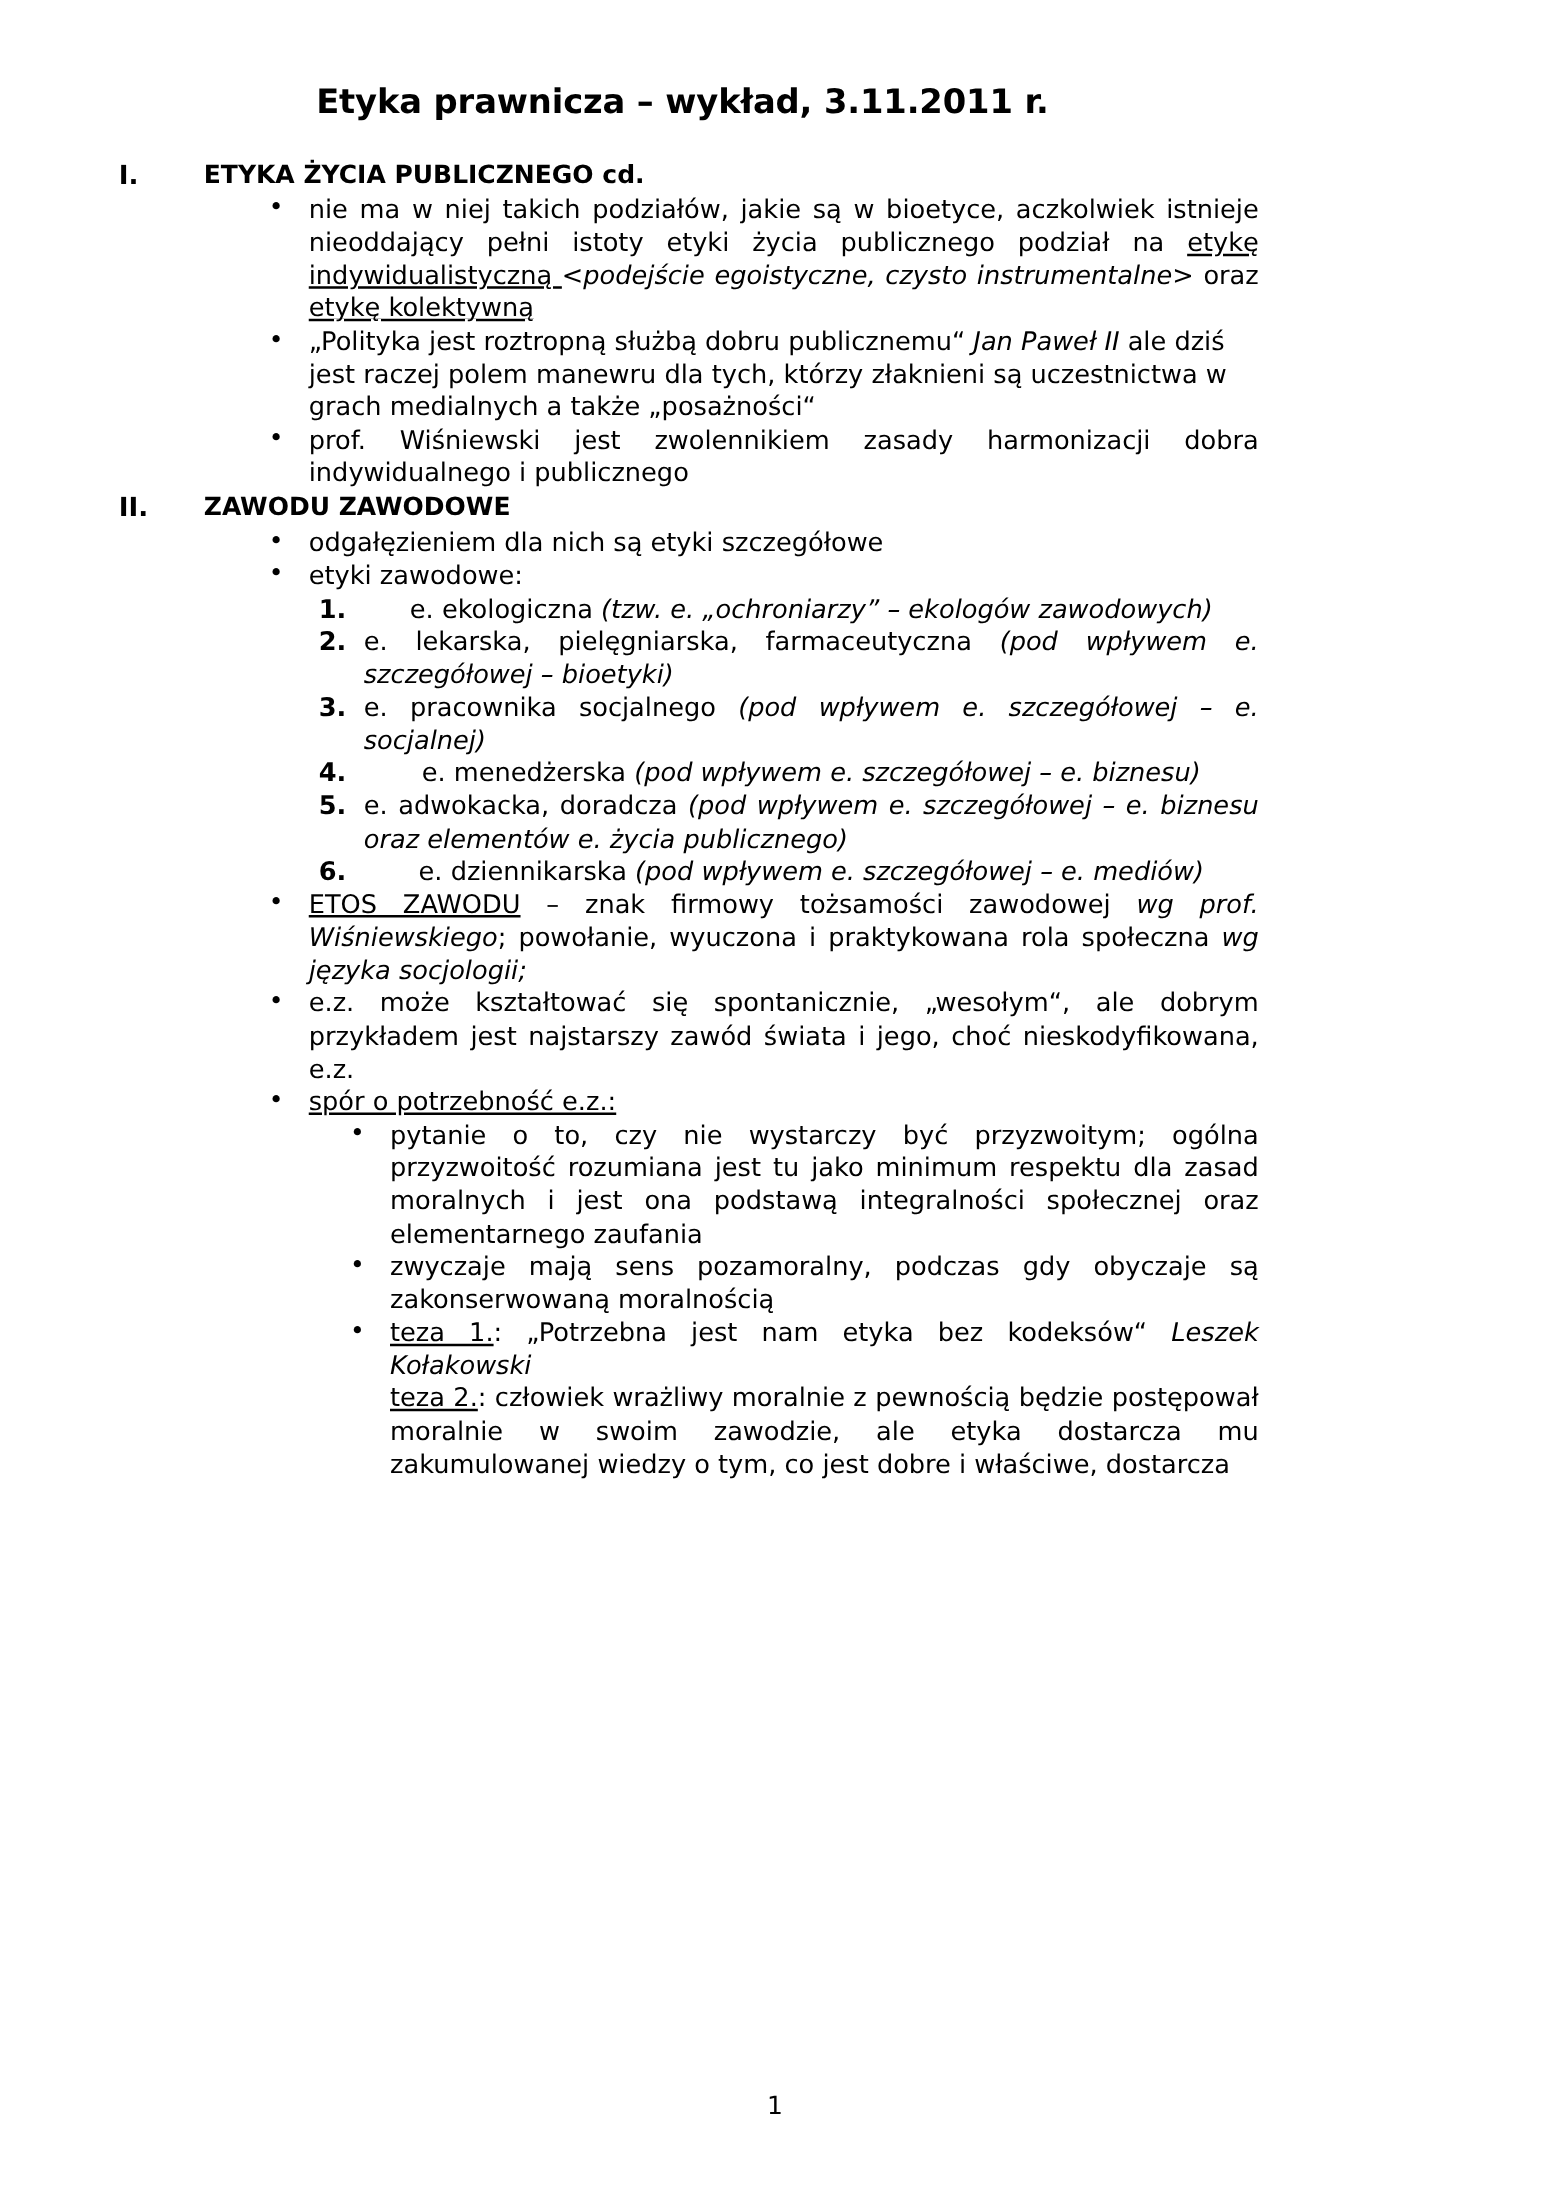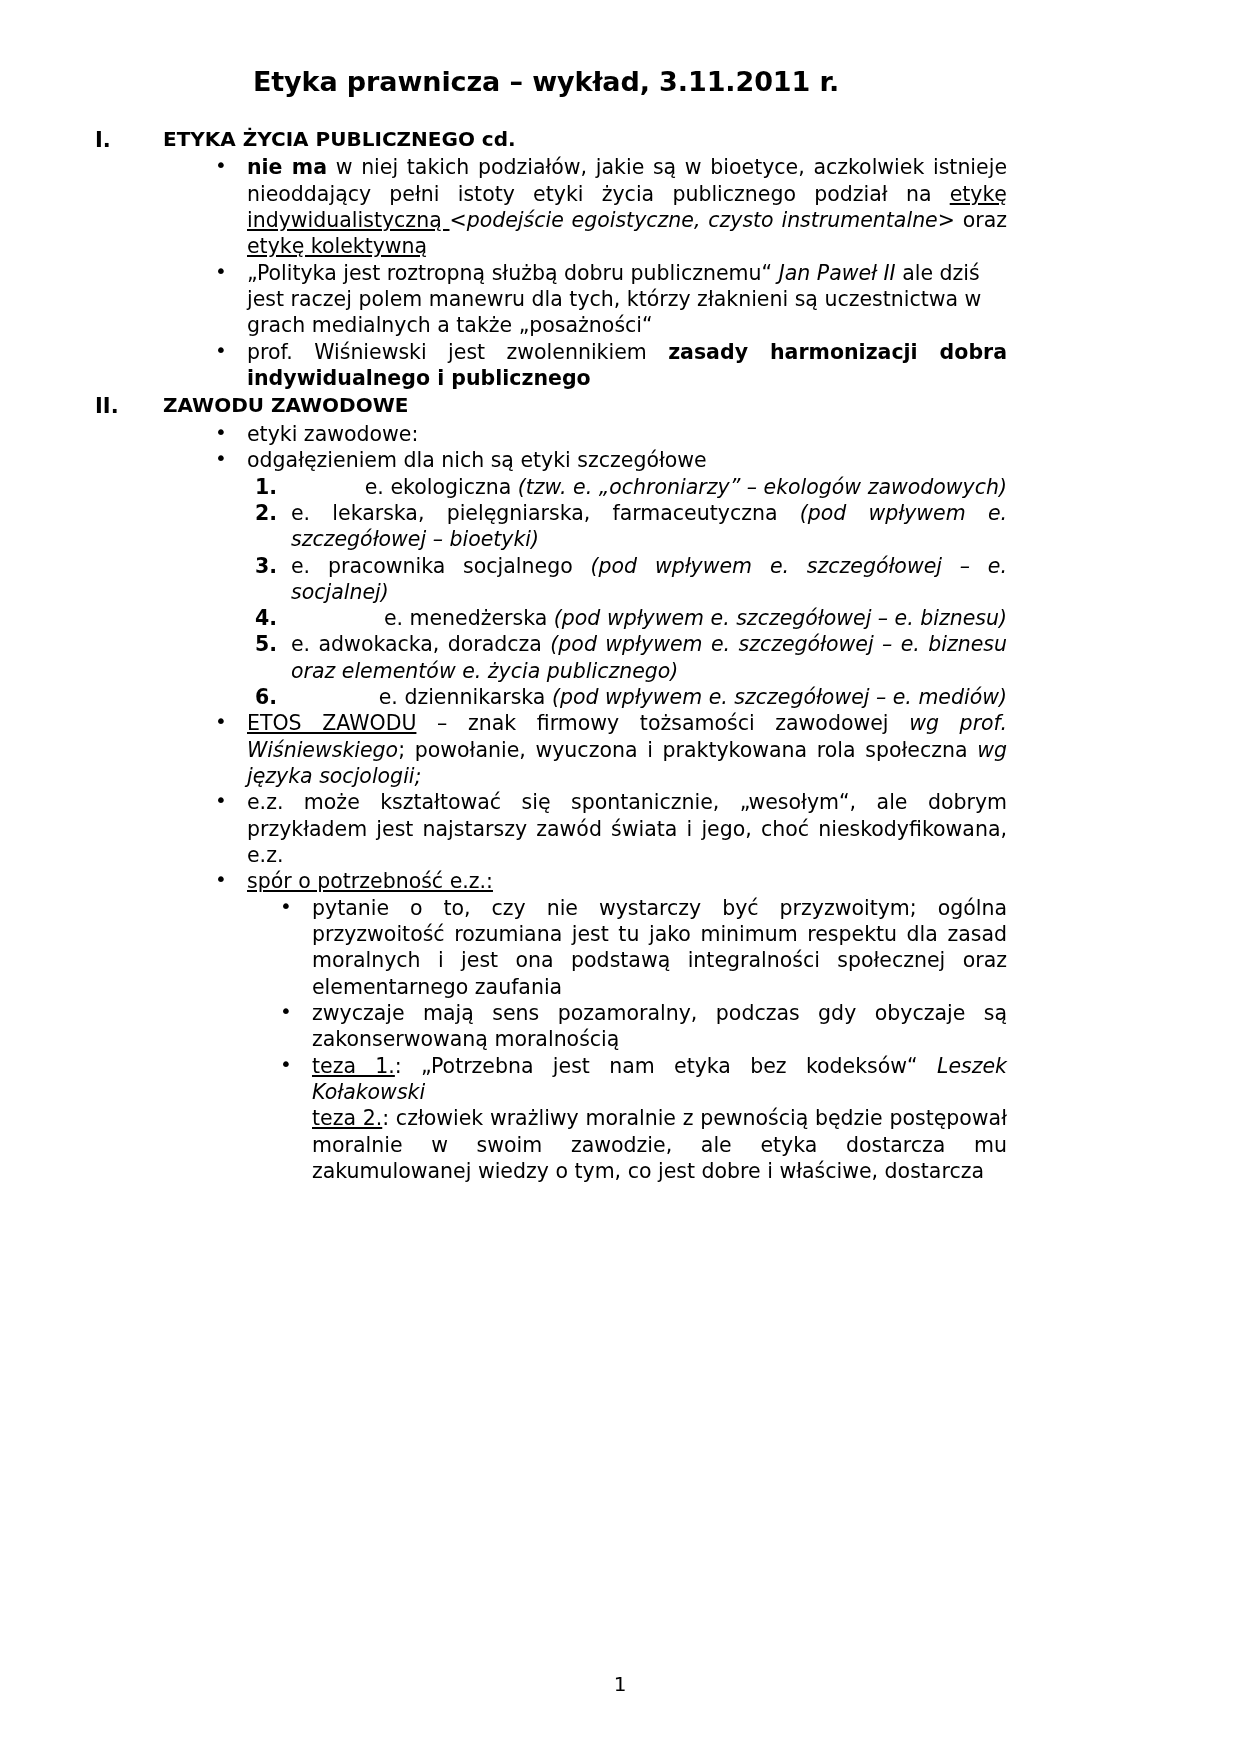--- a/index.html
+++ b/index.html
@@ -95,21 +95,21 @@
   }
   li.n1::before {
     counter-increment: nitem;
     content: counter(nitem) ".";
     position: absolute;
     left: 8px;
     top: 0;
     font-weight: bold;
     font-size: 20.5px;
   }
-  li.n1.nojust { text-align: right; }
+  li.n1.nojust { text-align: center; }
 
   
   ul.lvl2 {
     list-style: none;
     margin: 0;
     padding: 0;
   }
   li.b2 {
     position: relative;
     padding-left: 42px;
@@ -119,21 +119,21 @@
     text-align: justify;
   }
   li.b2::before {
     content: "\2022";
     position: absolute;
     left: 10px;
     top: -1px;
     font-size: 20px;
   }
 
-  b, .b { font-weight: bold; }
+  b, .b { font-weight: normal; }
   i, .i { font-style: italic; }
   .u { text-decoration: underline; }
 
   .page-number {
     position: absolute;
     bottom: 58px;
     left: 0;
     width: 1240px;
     text-align: center;
     font-size: 20px;
@@ -156,22 +156,22 @@
     <li class="b1 nojust"><span>„Polityka jest roztropną służbą dobru publicznemu“ </span><span class="i">Jan Paweł II</span><span> ale dziś jest raczej polem manewru dla tych, którzy złaknieni są uczestnictwa w grach medialnych a także „posażności“</span></li>
     <li class="b1"><span>prof. Wiśniewski jest zwolennikiem </span><span class="b">zasady harmonizacji dobra indywidualnego i publicznego</span></li>
   </ul>
 
   <div class="roman-row">
     <div class="roman-marker">II.</div>
     <div class="roman-text">ZAWODU ZAWODOWE</div>
   </div>
 
   <ul class="lvl1">
+    <li class="b1 nojust"><span>odgałęzieniem dla nich są etyki szczegółowe</span></li>
     <li class="b1 nojust"><span>etyki zawodowe:</span></li>
-    <li class="b1 nojust"><span>odgałęzieniem dla nich są etyki szczegółowe</span></li>
   </ul>
 
   <ol class="num">
     <li class="n1 nojust"><span>e. ekologiczna </span><span class="i">(tzw. e. „ochroniarzy” – ekologów zawodowych)</span></li>
     <li class="n1"><span>e. lekarska, pielęgniarska, farmaceutyczna </span><span class="i">(pod wpływem e. szczegółowej – bioetyki)</span></li>
     <li class="n1"><span>e. pracownika socjalnego </span><span class="i">(pod wpływem e. szczegółowej – e. socjalnej)</span></li>
     <li class="n1 nojust"><span>e. menedżerska </span><span class="i">(pod wpływem e. szczegółowej – e. biznesu)</span></li>
     <li class="n1"><span>e. adwokacka, doradcza </span><span class="i">(pod wpływem e. szczegółowej – e. biznesu oraz elementów e. życia publicznego)</span></li>
     <li class="n1 nojust"><span>e. dziennikarska </span><span class="i">(pod wpływem e. szczegółowej – e. mediów)</span></li>
   </ol>

